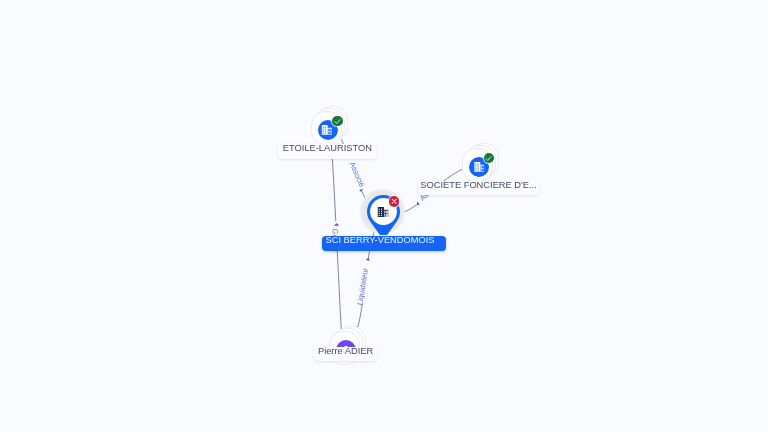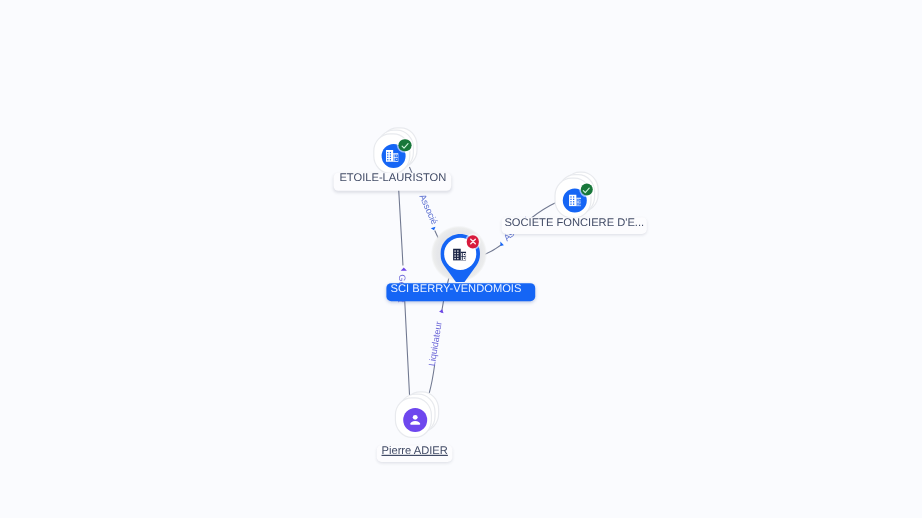--- a/index.html
+++ b/index.html
@@ -196,17 +196,17 @@
 
   <div class="nlabel" style="left:278.3px;top:144.4px;width:98.2px;">
     <span>ETOILE-LAURISTON</span>
   </div>
   <div class="nlabel sel" style="left:322px;top:236.2px;width:124px;padding-left:3.5px;">
     <span>SCI BERRY-VENDOMOIS</span>
   </div>
   <div class="nlabel" style="left:417.8px;top:180.6px;width:121.5px;">
     <span>SOCIETE FONCIERE D'E...</span>
   </div>
-  <div class="nlabel" style="left:313.8px;top:371px;width:63.6px;text-decoration:underline;">
+  <div class="nlabel" style="left:313.8px;top:347px;width:63.6px;">
     <span>Pierre ADIER</span>
   </div>
 
 </div>
 
 </body></html>

